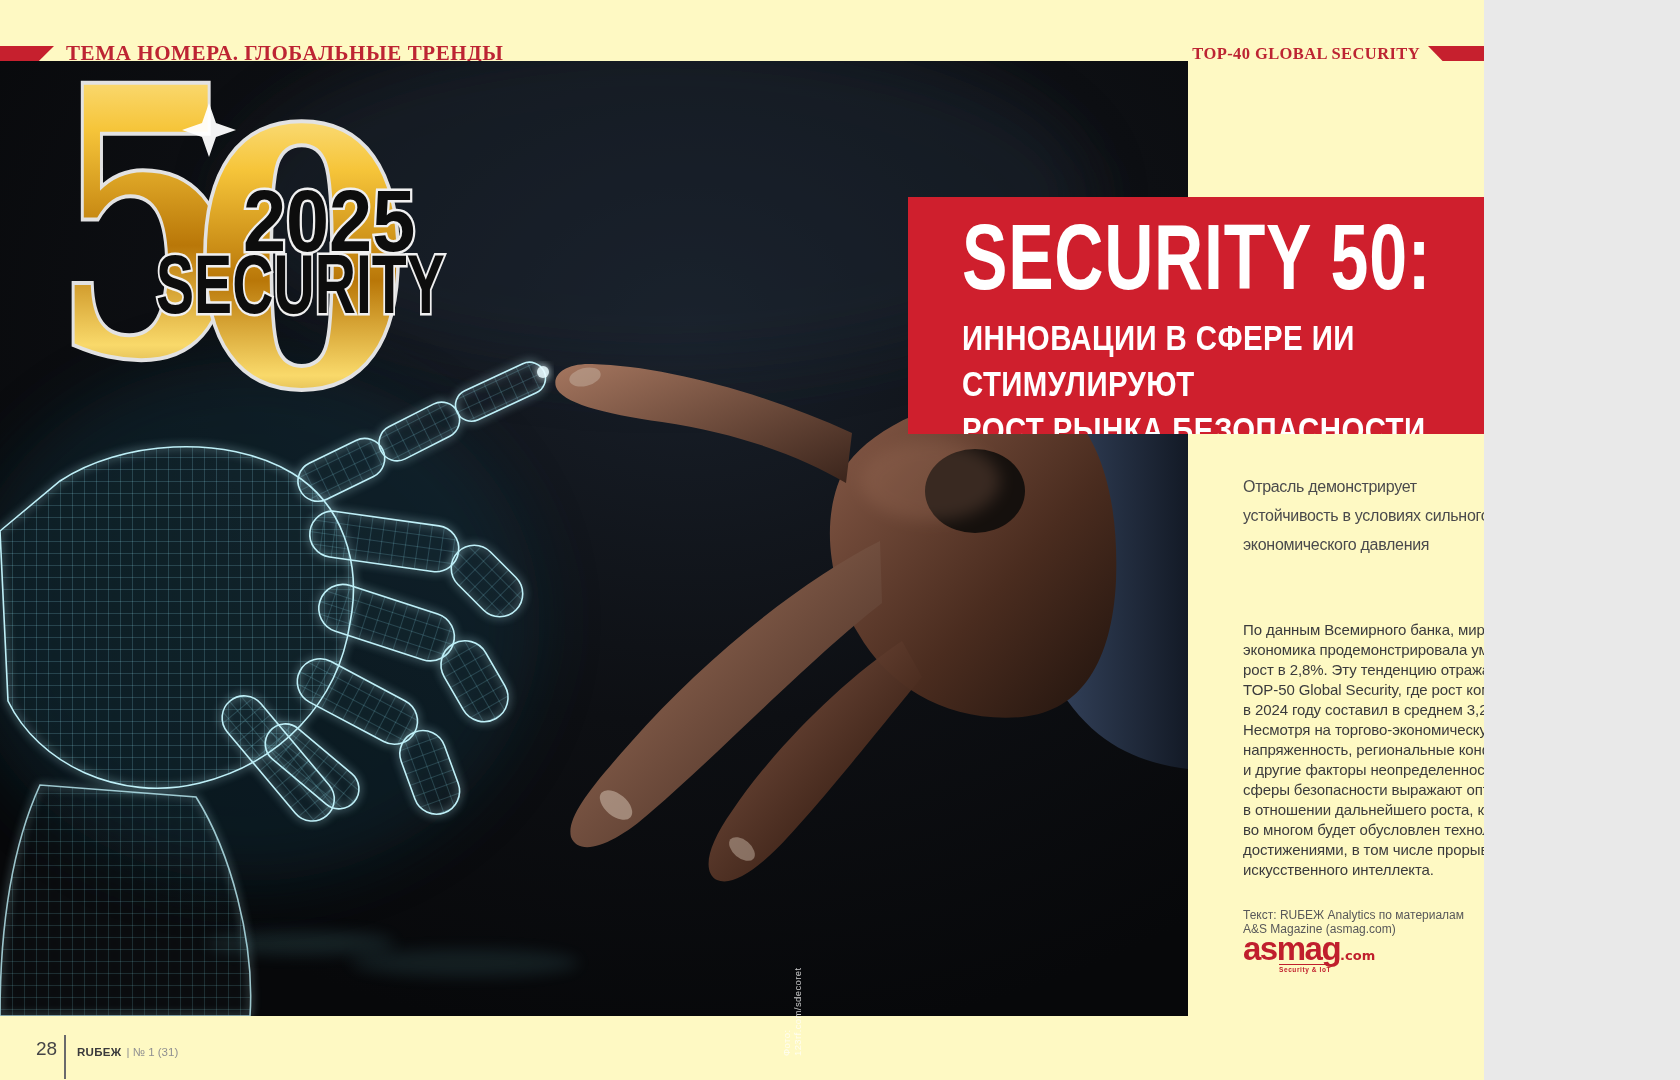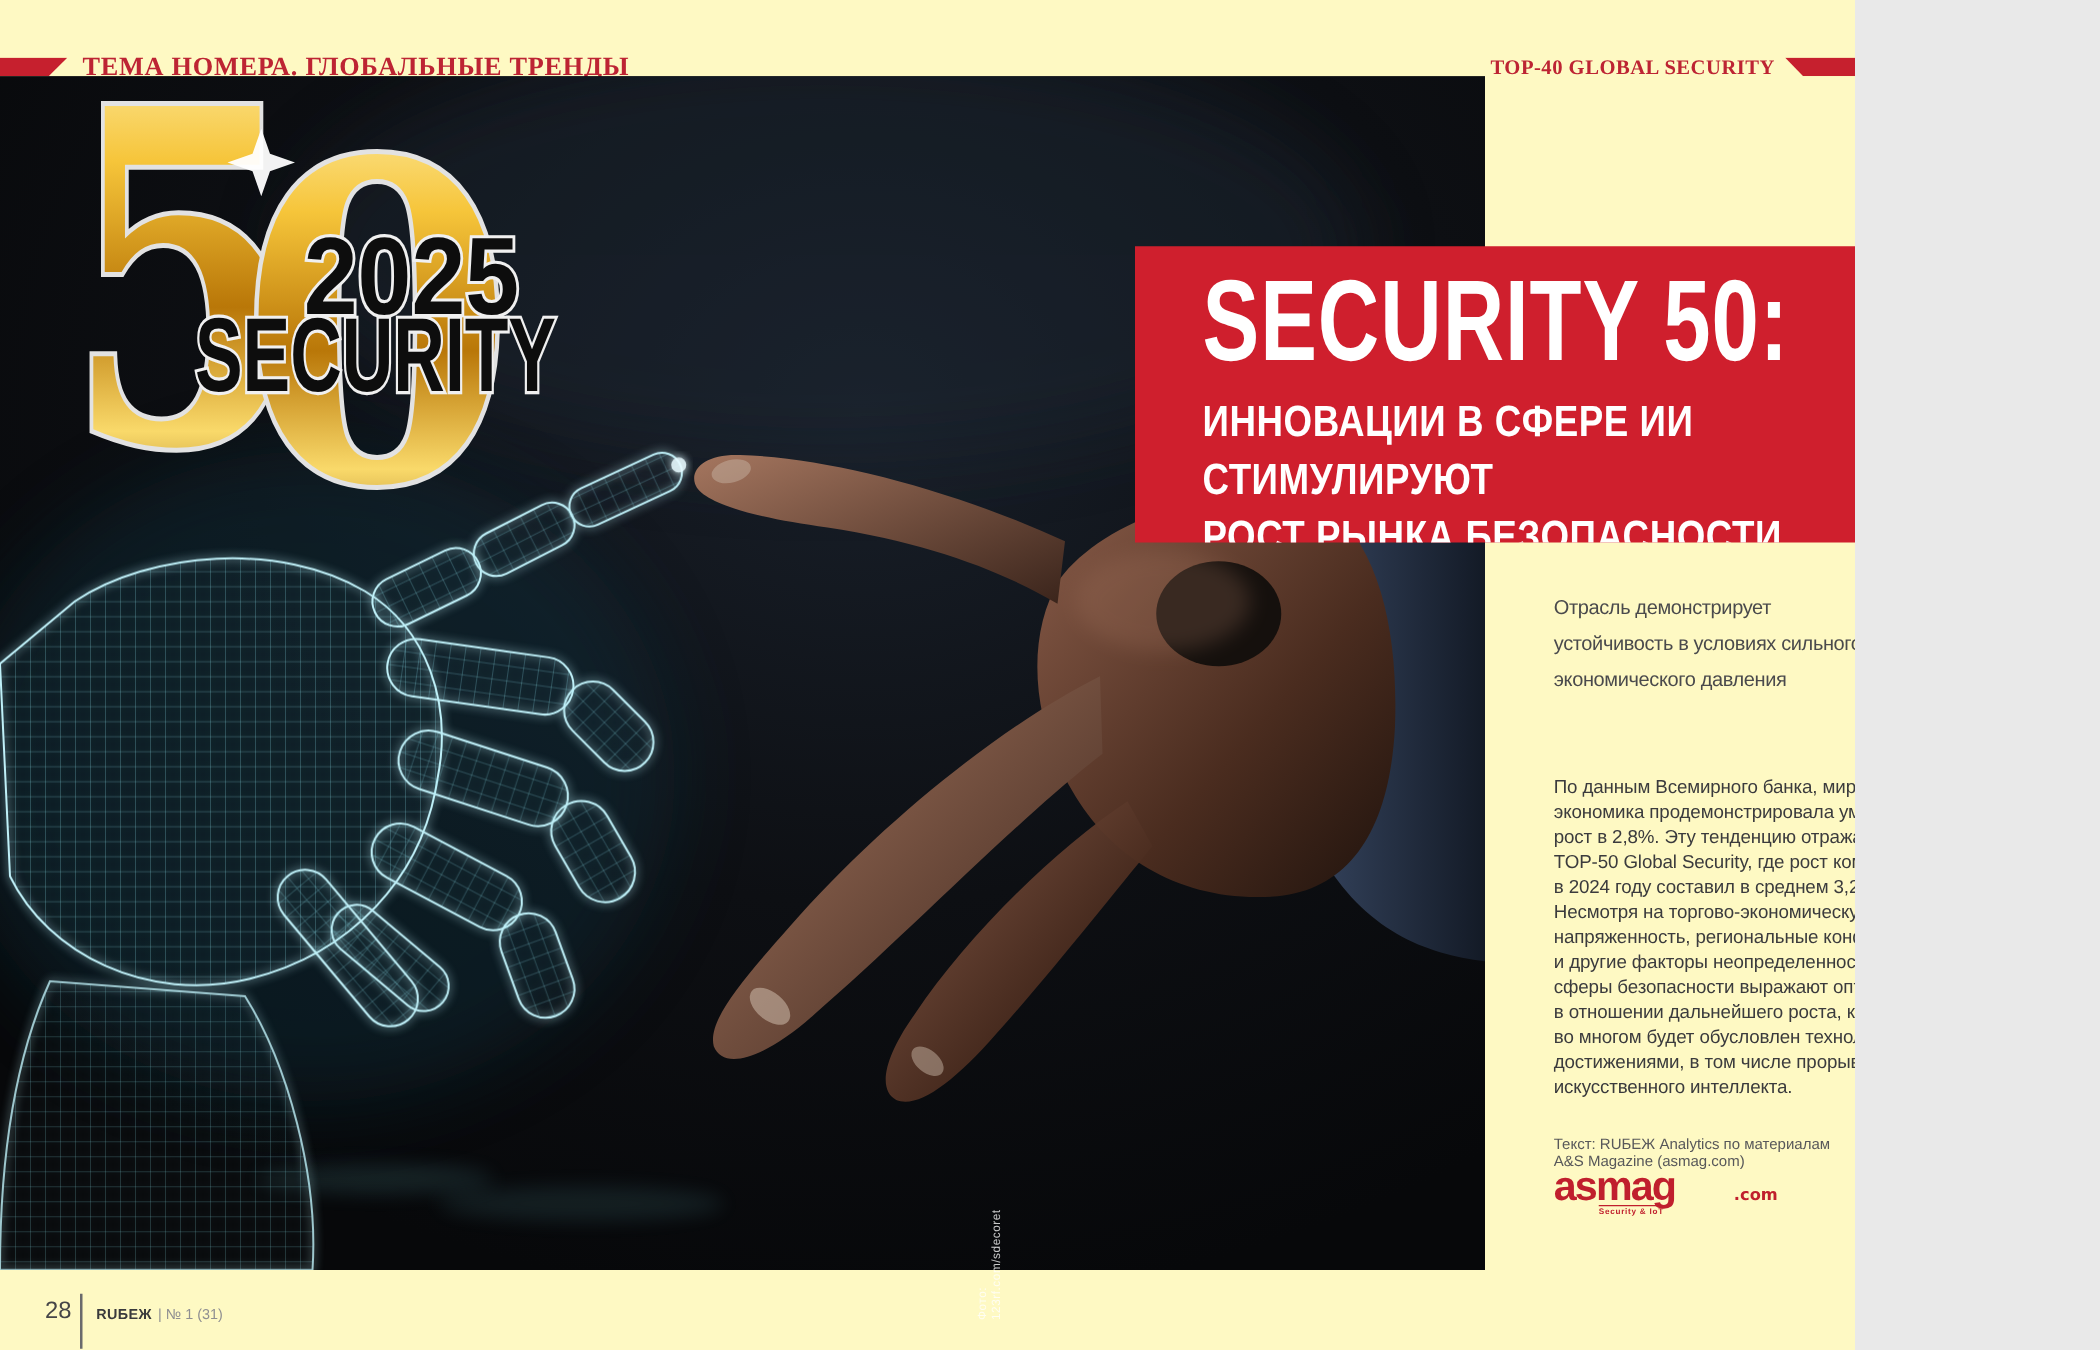--- a/index.html
+++ b/index.html
@@ -29,21 +29,21 @@
         font-size:35px;line-height:46px;font-weight:bold;letter-spacing:.5px;white-space:pre-line;}
   
   .prelines{white-space:pre-line;}
   .standfirst{position:absolute;left:1243px;top:472px;width:360px;
         font-size:16px;line-height:29px;letter-spacing:-.3px;color:#4a4a4c;}
   .bodytext{position:absolute;left:1243px;top:620px;width:370px;
         font-size:15px;line-height:20px;letter-spacing:-.1px;color:#3b3b3d;}
   .credit{position:absolute;left:1243px;top:908px;font-size:12px;color:#58585a;}
   .asmag{position:absolute;left:1243px;top:930px;color:#c01f2d;}
   .asmag-name{font-family:Liberation Sans, sans-serif;font-weight:bold;font-size:33px;letter-spacing:-1.5px;}
-  .asmag-tld{font-family:"DejaVu Sans",sans-serif;font-weight:bold;font-size:13px;padding-left:47px;}
+  .asmag-tld{font-family:"DejaVu Sans",sans-serif;font-weight:bold;font-size:13px;}
   .asmag-tag{font-size:6.5px;font-weight:bold;letter-spacing:.6px;margin:-4px 0 0 36px;
         border-top:1.5px solid #c01f2d;width:58px;padding-top:1px;}
   
   .ft-num{position:absolute;top:1038px;font-size:19px;color:#454547;}
   .ft-bar{position:absolute;top:1035px;width:2px;height:44px;background:#6a6a6c;}
   .ft-brand-row{position:absolute;left:77px;top:1046px;font-size:11.5px;color:#8f8f91;}
   .ft-brand{font-weight:bold;color:#3a3a3c;letter-spacing:.3px;}
   .ft-issue{margin-left:5px;}
   .ft-site{position:absolute;left:1530px;width:76px;top:1015px;text-align:center;
         font-size:15px;color:#8f8f91;}

